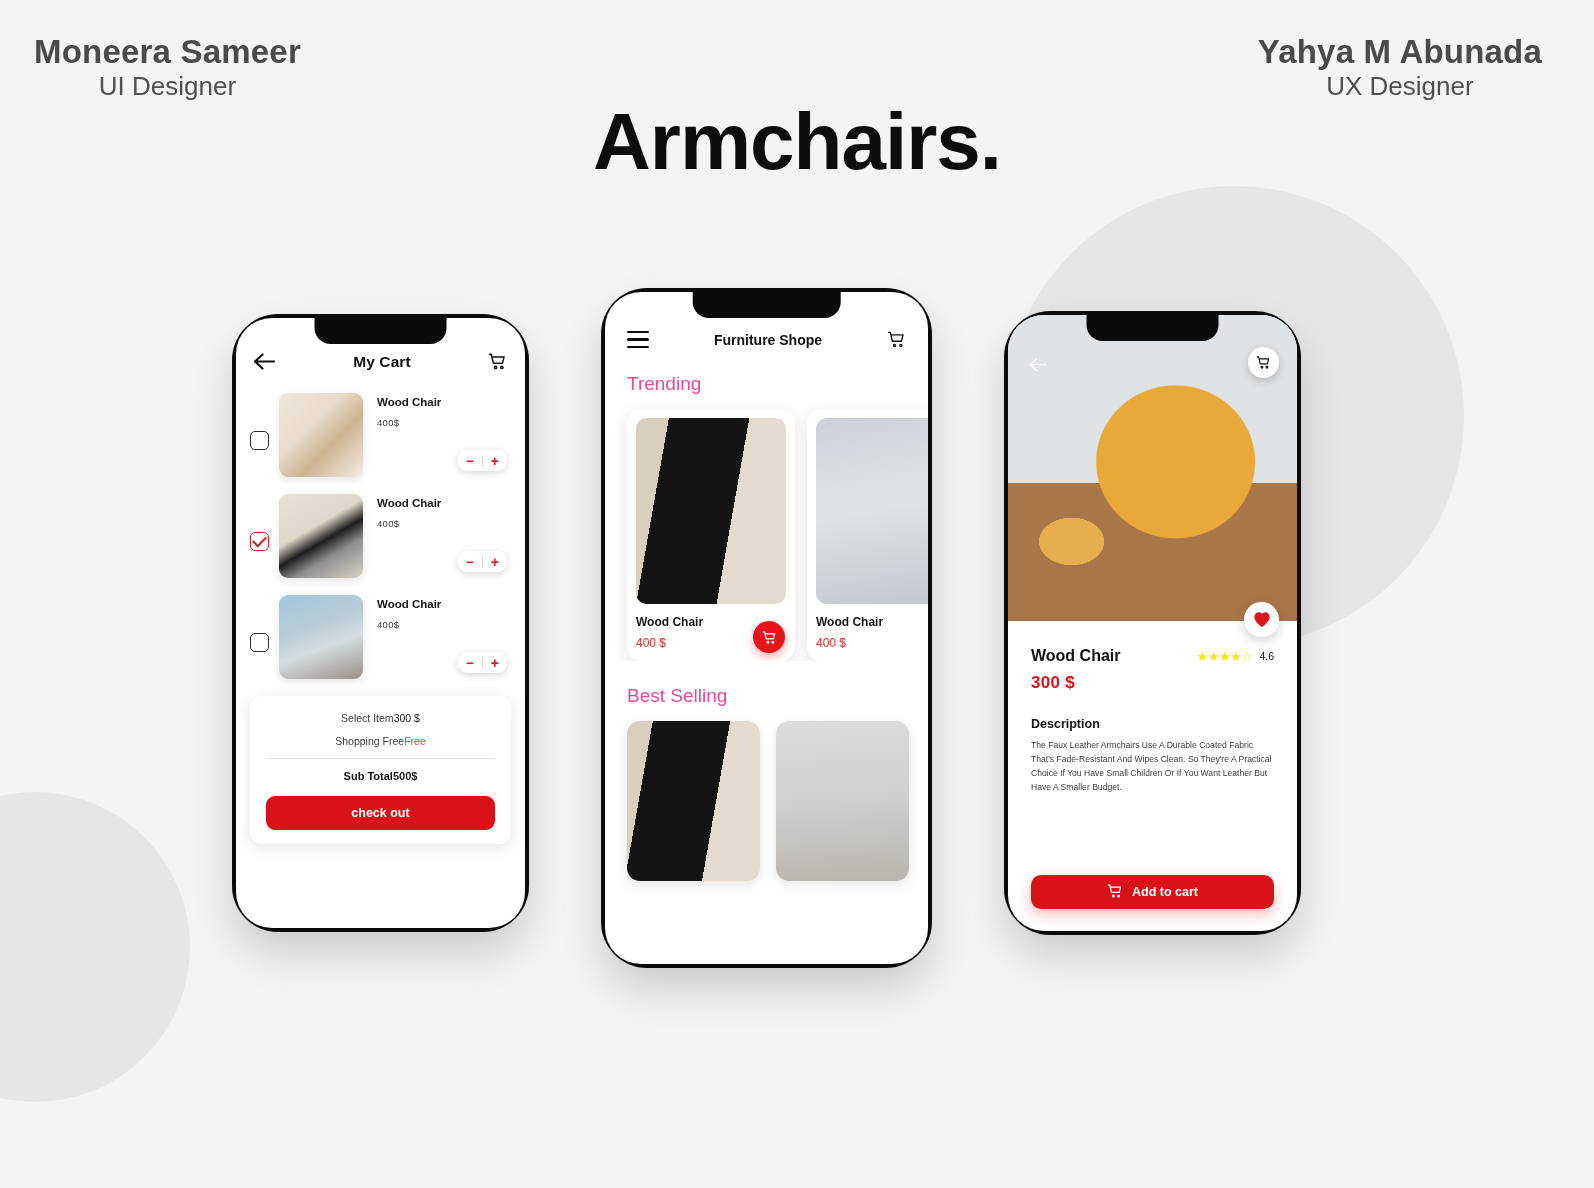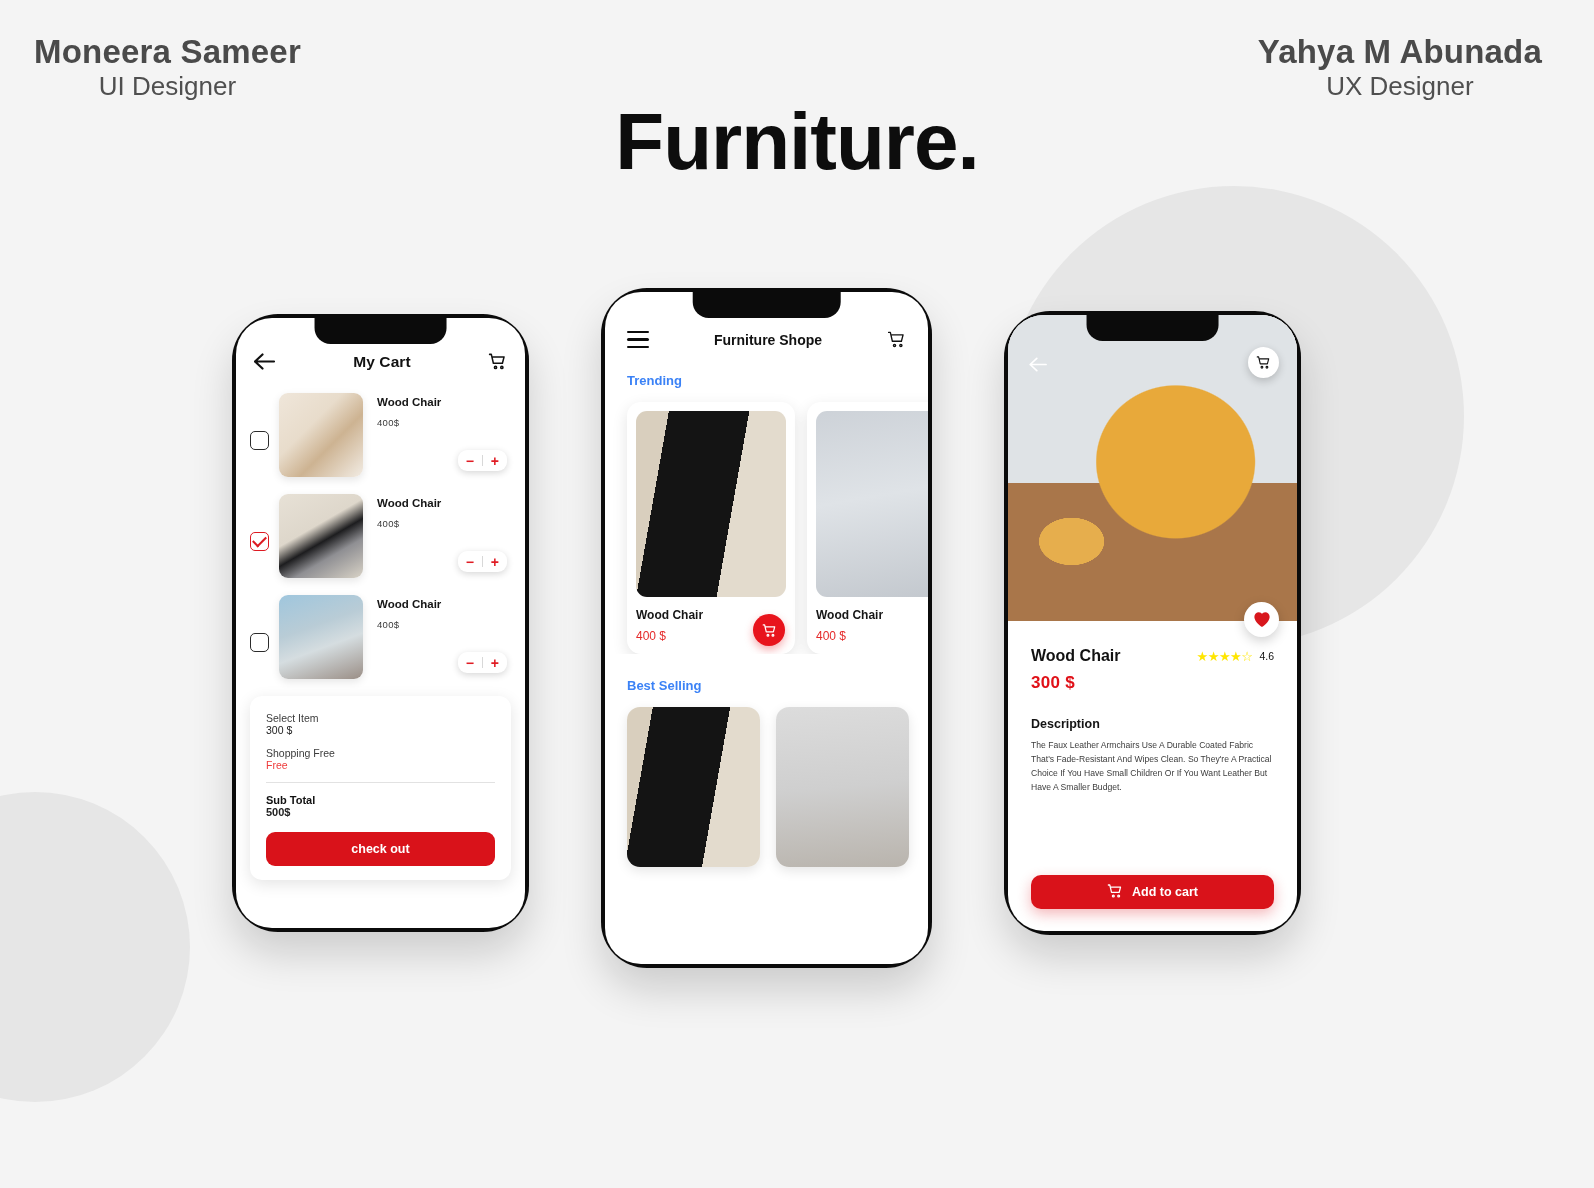--- a/index.html
+++ b/index.html
@@ -94,21 +94,21 @@
     display: flex; align-items: center; height: 21px; padding: 0 8px;
   }
   .stepper span { color: #e01c24; font-size: 14px; font-weight: 700; line-height: 1; cursor: pointer; }
   .stepper .sep { width: 1px; height: 11px; background: #d8d8d8; margin: 0 8px; }
 
   .summary {
     margin: 10px 14px 0 14px; background: #fff; border-radius: 12px;
     box-shadow: 0 4px 16px rgba(0,0,0,.11);
     padding: 16px 16px 14px 16px;
   }
-  .sum-row { display: flex; justify-content: space-between; font-size: 10.5px; color: #3b3b3b; margin-bottom: 11px; flex-direction: column; }
+  .sum-row { display: flex; justify-content: center; font-size: 10.5px; color: #3b3b3b; margin-bottom: 11px; }
   .sum-row .v { color: #222; }
   .sum-row .v.free { color: #ee3b3b; }
   .sum-div { height: 1px; background: #e2e2e2; margin: 5px 0 11px 0; }
   .sum-row.total { font-weight: 700; color: #111; font-size: 11px; }
   .sum-row.total .v { font-weight: 700; }
   .btn-primary {
     margin-top: 14px; height: 34px; border-radius: 9px; background: #d9121a;
     color: #fff; font-size: 12.5px; font-weight: 700;
     display: flex; align-items: center; justify-content: center; cursor: pointer;
   }
@@ -125,21 +125,21 @@
     border-radius: 11px; box-shadow: 0 4px 14px rgba(0,0,0,.10);
     display: flex; align-items: center; padding: 0 14px;
   }
   .searchbar input {
     border: none; outline: none; flex: 1; margin-left: 12px;
     font-size: 10.5px; color: #333; font-family: "Liberation Sans", sans-serif;
     background: transparent;
   }
   .searchbar input::placeholder { color: #b0b0b0; }
 
-  .sec-title { font-size: 13px; font-weight: 700; color: #3b82f6; margin: 24px 0 0 22px; }
+  .sec-title { font-size: 19px; font-weight: 400; color: #ec4899; margin: 24px 0 0 22px; }
 
   .hscroll { display: flex; gap: 12px; padding: 14px 0 0 22px; overflow: hidden; }
   .pcard {
     flex: 0 0 168px; background: #fff; border-radius: 14px;
     box-shadow: 0 5px 16px rgba(0,0,0,.11); padding: 9px 9px 11px 9px;
     position: relative;
   }
   .pcard .pimg { width: 100%; height: 186px; border-radius: 11px; background-size: cover; background-position: center; }
   .pcard .pname { font-size: 12px; font-weight: 600; color: #161616; margin-top: 11px; white-space: nowrap; }
   .pcard .pprice { font-size: 12px; color: #e52a2a; margin-top: 7px; }
@@ -196,21 +196,21 @@
 
   <div class="credit credit-left">
     <div class="name">Moneera Sameer</div>
     <div class="role">UI Designer</div>
   </div>
   <div class="credit credit-right">
     <div class="name">Yahya M Abunada</div>
     <div class="role">UX Designer</div>
   </div>
 
-  <div class="big-title">Furniture.</div>
+  <div class="big-title">Armchairs.</div>
 
   <div class="phone" id="phone1">
     <div class="screen">
       <div class="notch"></div>
 
       <div class="p1-head">
         <div class="icon-btn">
           <svg width="22" height="17" viewBox="0 0 22 17">
               <path d="M1 8.5h19M8.5 1.5 1 8.5l7.5 7" stroke="#111" stroke-width="2.2" fill="none" stroke-linecap="round" stroke-linejoin="round"></path>
             </svg>

